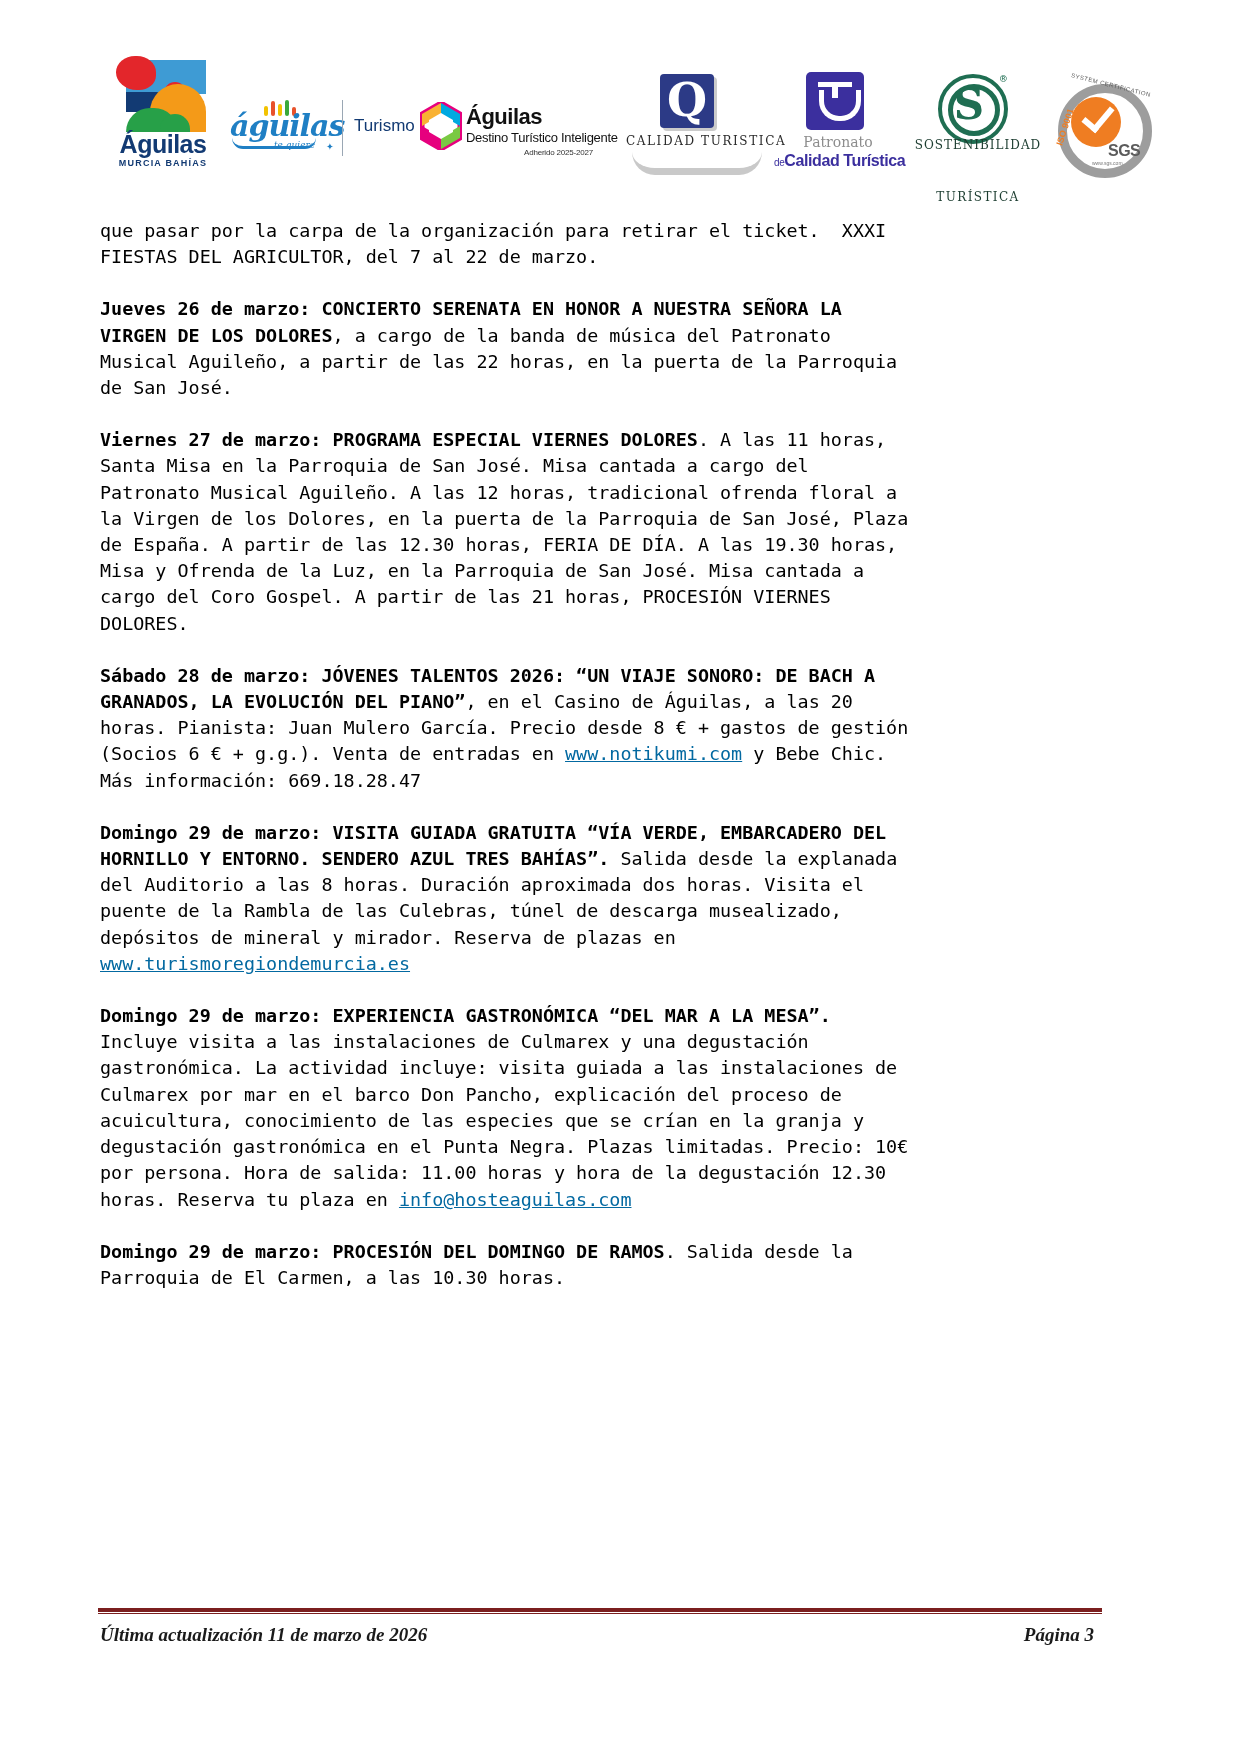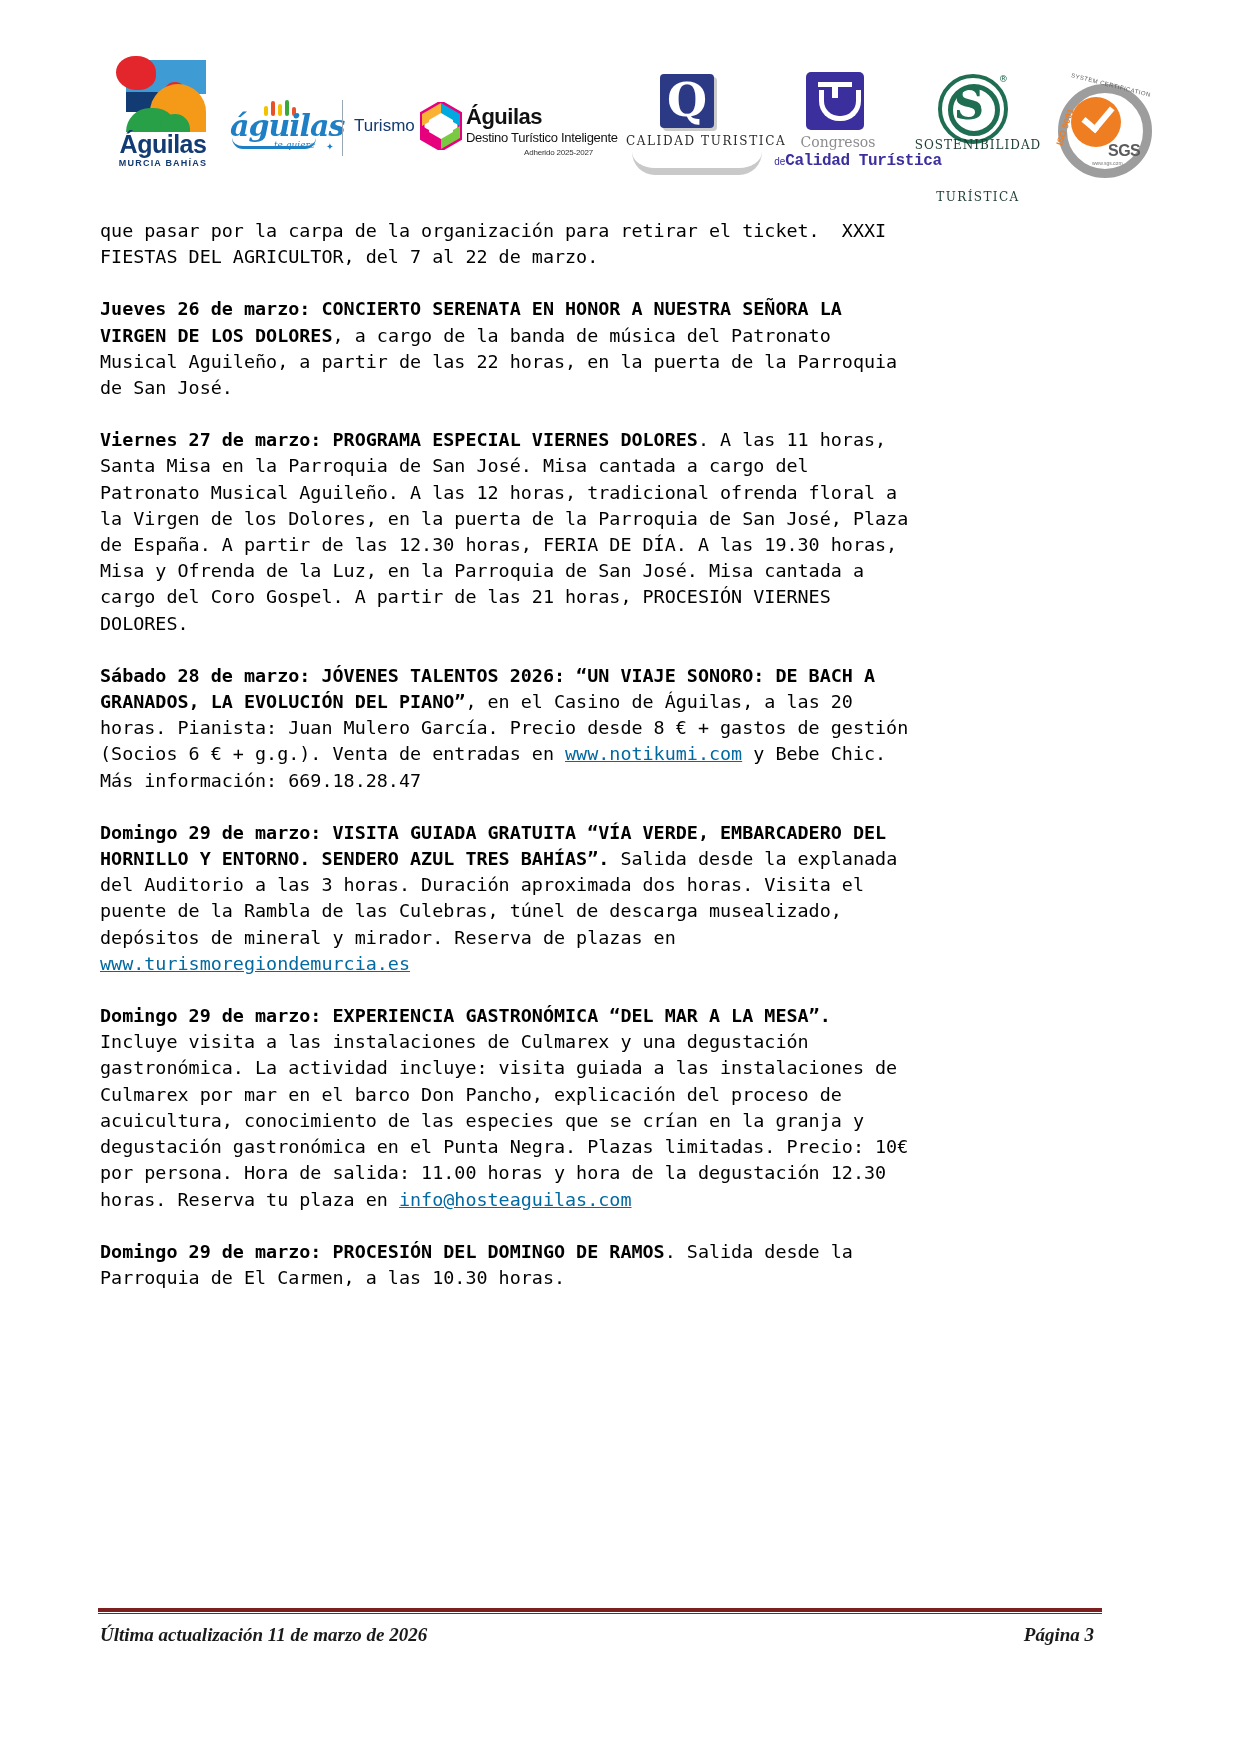--- a/index.html
+++ b/index.html
@@ -255,21 +255,21 @@
   .ct-line1 {
     position: absolute; left: 0; top: 62px;
     width: 128px; text-align: center;
     font-family: "DejaVu Serif", serif;
     font-size: 14px;
     color: #8d8d8d;
   }
   .ct-line2 {
     position: absolute; left: 0; top: 80px;
     width: 128px; text-align: center;
-    font-family: Liberation Mono, monospace;
+    font-family: Liberation Sans, sans-serif;
     font-weight: bold;
     font-size: 16px;
     color: #3b2f9e;
     letter-spacing: -0.4px;
     white-space: nowrap;
   }
   .ct-de {
     font-size: 10px; font-weight: normal;
   }
 
@@ -487,21 +487,21 @@
         <div class="q-label">CALIDAD TURISTICA</div>
         <div class="q-swoosh"></div>
       </div>
 
       <div class="logo logo-ct">
         <div class="ct-box">
           <div class="ct-t"></div>
           <div class="ct-t2"></div>
           <div class="ct-u"></div>
         </div>
-        <div class="ct-line1">Congresos</div>
+        <div class="ct-line1">Patronato</div>
         <div class="ct-line2">
           <span class="ct-de">de</span><span>Calidad Turística</span>
         </div>
       </div>
 
       <div class="logo logo-sost">
         <div class="sost-ring"></div>
         <div class="sost-ring2"></div>
         <div class="sost-s">S</div>
         <div class="sost-r">®</div>
@@ -538,21 +538,21 @@
 Misa y Ofrenda de la Luz, en la Parroquia de San José. Misa cantada a
 cargo del Coro Gospel. A partir de las 21 horas, PROCESIÓN VIERNES
 DOLORES.</span></p>
       <p class="para"><span class="b">Sábado 28 de marzo: JÓVENES TALENTOS 2026: “UN VIAJE SONORO: DE BACH A
 GRANADOS, LA EVOLUCIÓN DEL PIANO”</span><span>, en el Casino de Águilas, a las 20
 horas. Pianista: Juan Mulero García. Precio desde 8 € + gastos de gestión
 (Socios 6 € + g.g.). Venta de entradas en </span><span class="lnk">www.notikumi.com</span><span> y Bebe Chic.
 Más información: 669.18.28.47</span></p>
       <p class="para"><span class="b">Domingo 29 de marzo: VISITA GUIADA GRATUITA “VÍA VERDE, EMBARCADERO DEL
 HORNILLO Y ENTORNO. SENDERO AZUL TRES BAHÍAS”.</span><span> Salida desde la explanada
-del Auditorio a las 3 horas. Duración aproximada dos horas. Visita el
+del Auditorio a las 8 horas. Duración aproximada dos horas. Visita el
 puente de la Rambla de las Culebras, túnel de descarga musealizado,
 depósitos de mineral y mirador. Reserva de plazas en
 </span><span class="lnk">www.turismoregiondemurcia.es</span></p>
       <p class="para"><span class="b">Domingo 29 de marzo: EXPERIENCIA GASTRONÓMICA “DEL MAR A LA MESA”.</span><span>
 Incluye visita a las instalaciones de Culmarex y una degustación
 gastronómica. La actividad incluye: visita guiada a las instalaciones de
 Culmarex por mar en el barco Don Pancho, explicación del proceso de
 acuicultura, conocimiento de las especies que se crían en la granja y
 degustación gastronómica en el Punta Negra. Plazas limitadas. Precio: 10€
 por persona. Hora de salida: 11.00 horas y hora de la degustación 12.30

